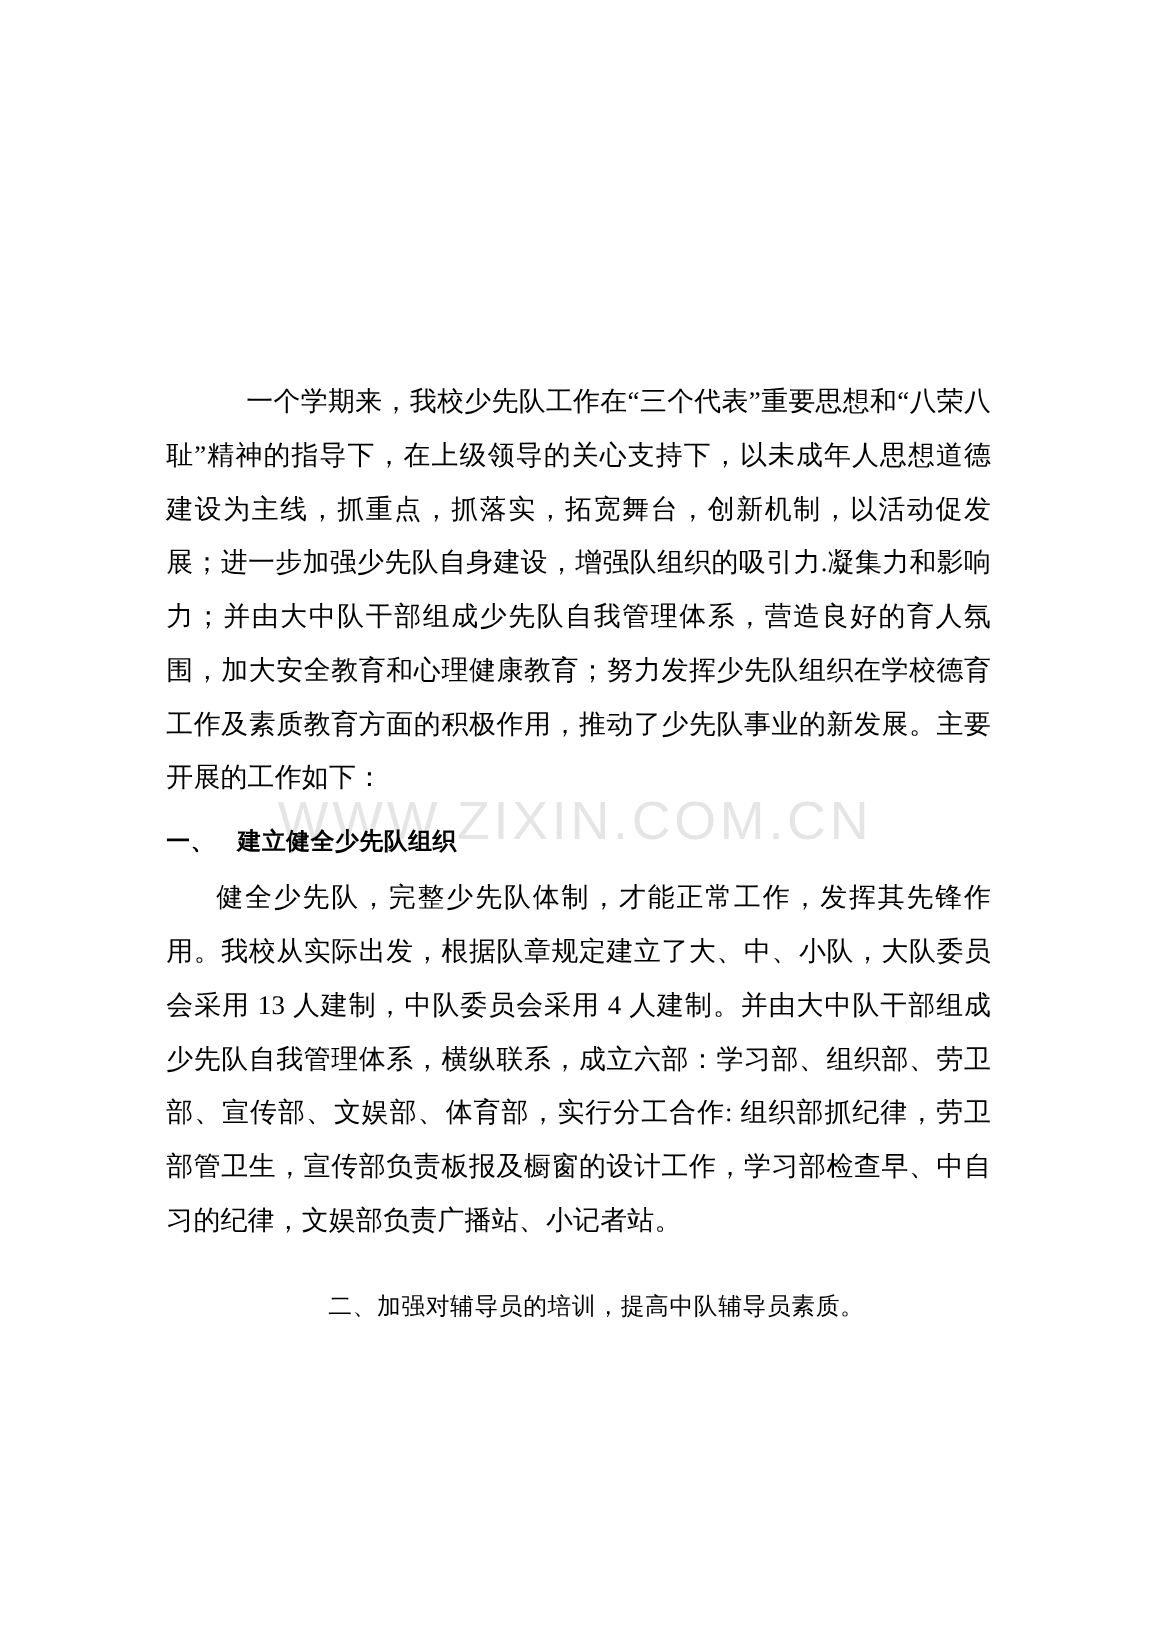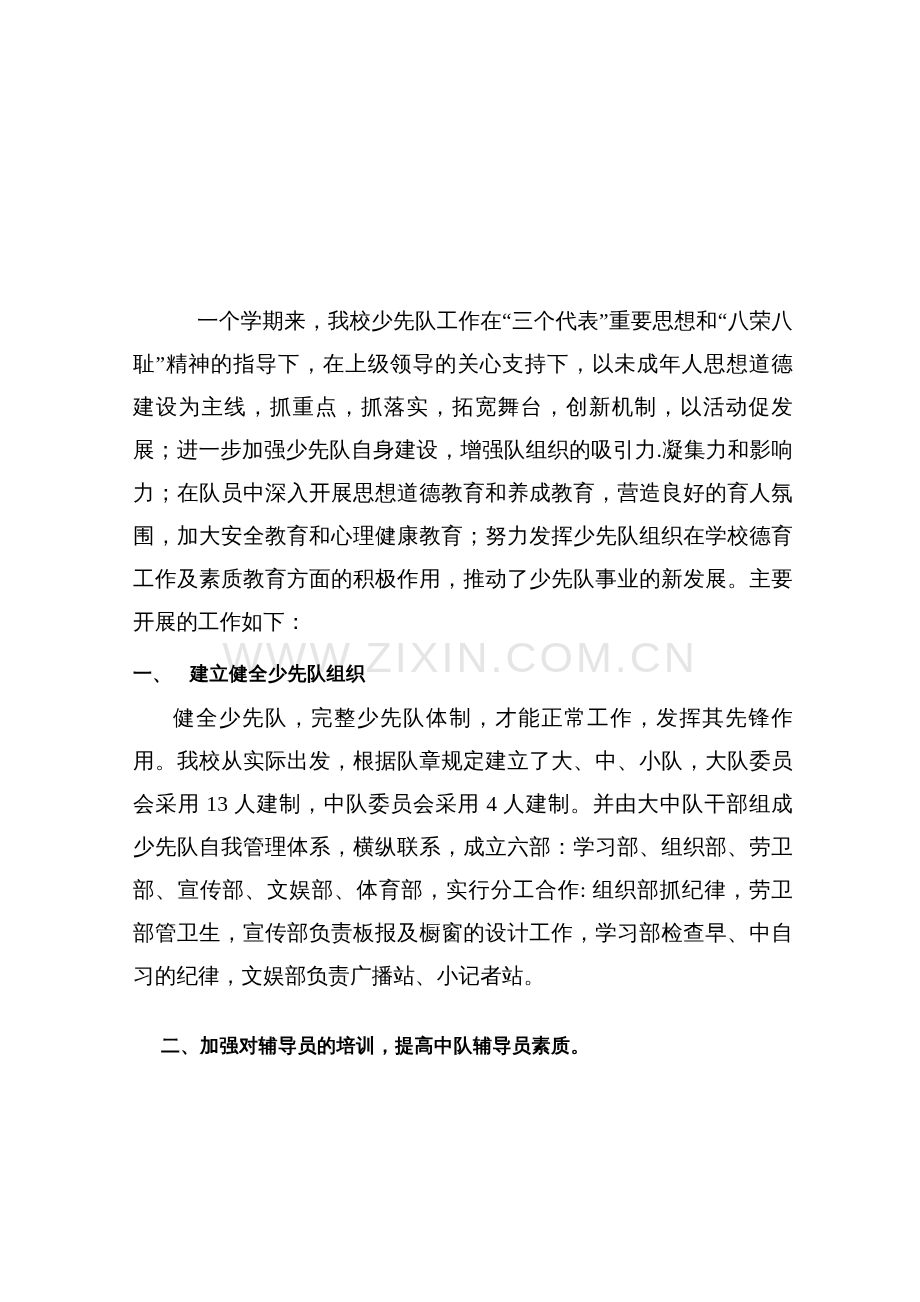--- a/index.html
+++ b/index.html
@@ -59,25 +59,26 @@
   .heading-1 .num {
     margin-right: 18px;
   }
   p.section-body {
     text-indent: 40px;
     margin-top: 2px;
   }
   .heading-2 {
     font-family: "DejaVu Sans", "Liberation Sans", sans-serif;
     font-size: 19px;
-    font-weight: bold;
+    font-weight: normal;
     line-height: 43px;
     margin: 26px 0 0 0;
     text-indent: 28px;
     letter-spacing: 0.5px;
+    text-align: center;
   }
   .watermark {
     position: absolute;
     left: 0;
     top: 0;
     width: 920px;
     height: 1250px;
     pointer-events: none;
   }
   .watermark span {
@@ -98,21 +99,21 @@
 
 <div class="page">
 
   <div class="watermark">
     <span>WWW.ZIXIN.COM.CN</span>
   </div>
 
   <div class="doc-body">
 
 
-    <p class="para intro">一个学期来，我校少先队工作在“三个代表”重要思想和“八荣八耻”精神的指导下，在上级领导的关心支持下，以未成年人思想道德建设为主线，抓重点，抓落实，拓宽舞台，创新机制，以活动促发展；进一步加强少先队自身建设，增强队组织的吸引力.凝集力和影响力；在队员中深入开展思想道德教育和养成教育，营造良好的育人氛围，加大安全教育和心理健康教育；努力发挥少先队组织在学校德育工作及素质教育方面的积极作用，推动了少先队事业的新发展。主要开展的工作如下：</p>
+    <p class="para intro">一个学期来，我校少先队工作在“三个代表”重要思想和“八荣八耻”精神的指导下，在上级领导的关心支持下，以未成年人思想道德建设为主线，抓重点，抓落实，拓宽舞台，创新机制，以活动促发展；进一步加强少先队自身建设，增强队组织的吸引力.凝集力和影响力；并由大中队干部组成少先队自我管理体系，营造良好的育人氛围，加大安全教育和心理健康教育；努力发挥少先队组织在学校德育工作及素质教育方面的积极作用，推动了少先队事业的新发展。主要开展的工作如下：</p>
 
     <div class="heading-1">
       <span class="num">一、</span><span>建立健全少先队组织</span>
     </div>
 
     <p class="para section-body">健全少先队，完整少先队体制，才能正常工作，发挥其先锋作用。我校从实际出发，根据队章规定建立了大、中、小队，大队委员会采用 13 人建制，中队委员会采用 4 人建制。并由大中队干部组成少先队自我管理体系，横纵联系，成立六部：学习部、组织部、劳卫部、宣传部、文娱部、体育部，实行分工合作: 组织部抓纪律，劳卫部管卫生，宣传部负责板报及橱窗的设计工作，学习部检查早、中自习的纪律，文娱部负责广播站、小记者站。</p>
 
     <div class="heading-2">二、加强对辅导员的培训，提高中队辅导员素质。</div>
 
   </div>

